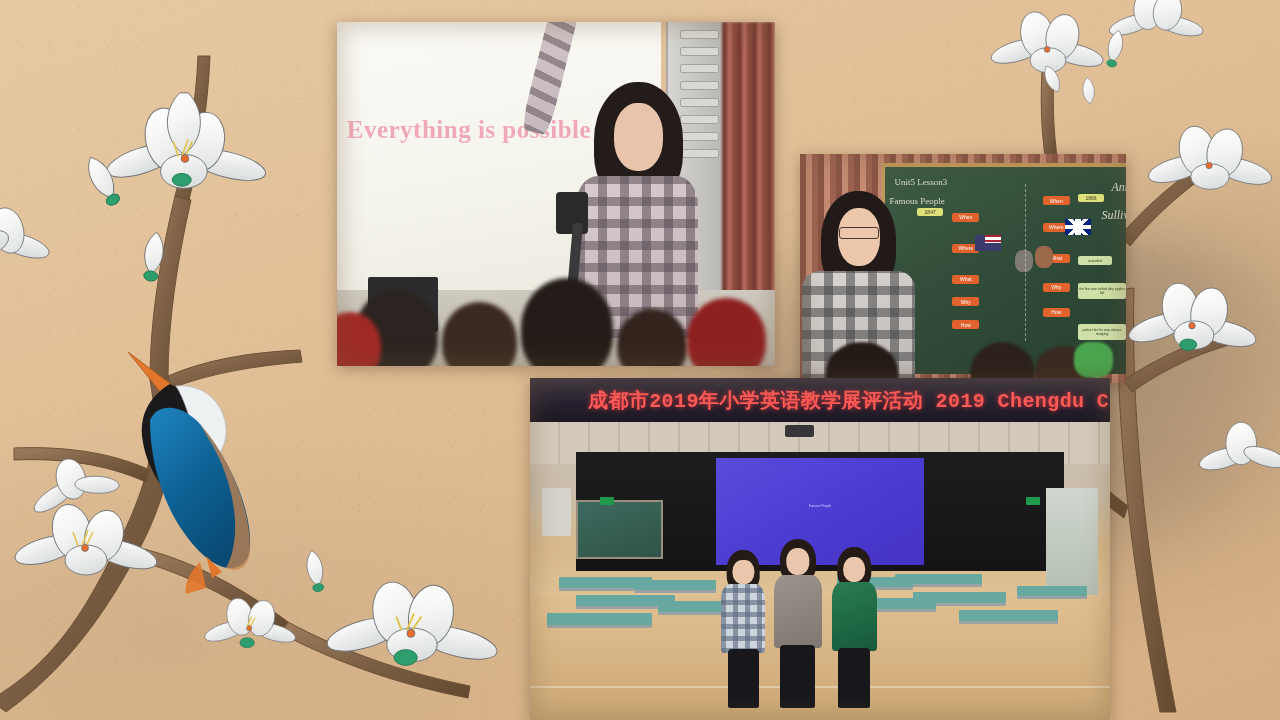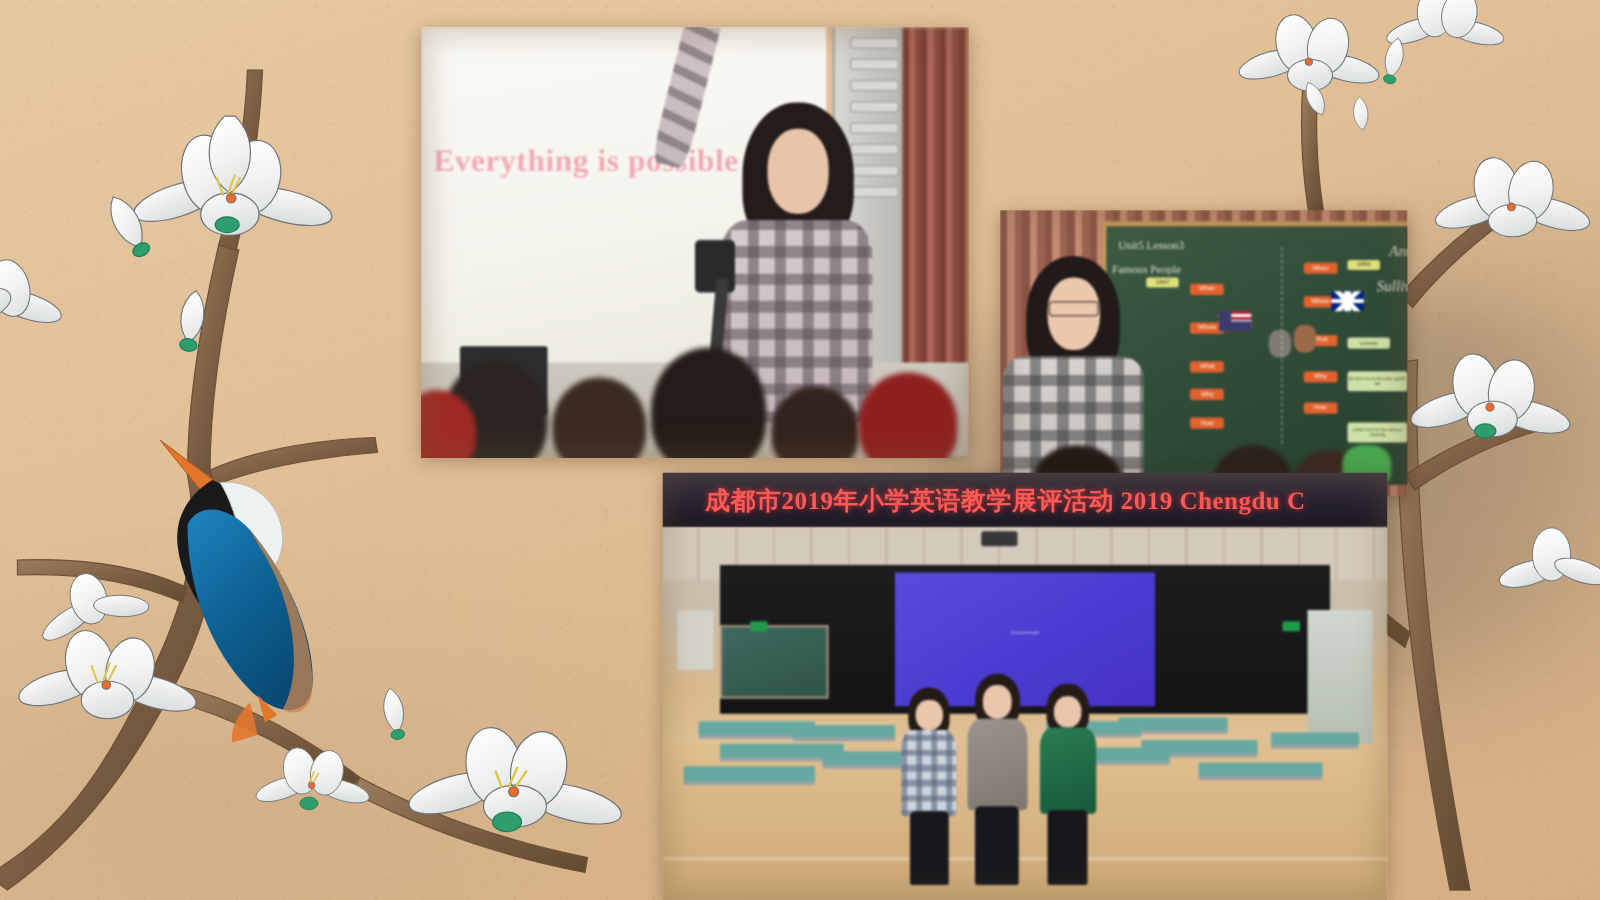--- a/index.html
+++ b/index.html
@@ -85,21 +85,21 @@
   .p1-mic{ position:absolute; left:-6%; top:44%; width:22%; height:16%;
     background:#2a2a2c; border-radius:4px; }
   .p1-stand{ position:absolute; left:2%; top:56%; width:7%; height:44%;
     background:#3a3a3c; border-radius:3px; transform:skewX(-5deg);}
   .p1-laptop{ position:absolute; left:7%; top:74%; width:16%; height:16%;
     background:#2c2c2e; border-radius:2px; }
   .p1-heads{ position:absolute; left:0; bottom:0; width:100%; height:26%; }
   .p1-heads span{ position:absolute; bottom:-14%; border-radius:50% 50% 42% 42%; filter:blur(2.2px); }
 
   
-  #photo-teacher-blackboard{ left:800px; top:168px; width:326px; height:229px;text-decoration:underline; }
+  #photo-teacher-blackboard{ left:800px; top:154px; width:326px; height:229px;text-decoration:underline; }
   .p2-wall{ position:absolute; inset:0;
     background:repeating-linear-gradient(90deg,#8a5545 0 6px,#c48a72 6px 12px,#9c6250 12px 18px); filter:blur(.6px);}
   .p2-board{ position:absolute; left:25%; top:4%; width:78%; height:92%;
     background:linear-gradient(150deg,#3d5b43,#2f4a37 55%,#27402f);
     border-top:4px solid #c09a5a; border-left:3px solid #c09a5a; }
   .p2-chalk{ position:absolute; color:#e8e6d8; font-family:"Liberation Serif", serif;
     font-size:8px; white-space:nowrap; opacity:.92; }
   .p2-card{ position:absolute; border-radius:2px; font-size:5px; color:#fff;
     display:flex; align-items:center; justify-content:center;
     font-family:"Liberation Sans", sans-serif; }
@@ -127,23 +127,23 @@
     background:
       repeating-linear-gradient(90deg, rgba(70,70,72,.55) 0 9px, rgba(0,0,0,0) 9px 22px),
       repeating-linear-gradient(0deg, rgba(70,70,72,.55) 0 9px, rgba(0,0,0,0) 9px 22px),
       linear-gradient(160deg,#dad6d2,#bdb8b4); border-radius:16% 16% 4% 4%; }
 
   
   #photo-classroom-group{ left:530px; top:378px; width:580px; height:342px; }
   .p3-banner{ position:absolute; left:0; top:0; width:100%; height:13%;
     background:linear-gradient(180deg,#3a3440,#272230 55%,#1c1822);
     display:flex; align-items:center; overflow:hidden; }
-  .p3-banner-text{ color:#ff5a57; font-family:Liberation Serif, serif; font-weight:bold;
-    font-size:20px; white-space:nowrap; padding-left:34px;
-    text-shadow:0 0 5px rgba(255,60,60,.75); letter-spacing:.4px; }
+  .p3-banner-text{ color:#ff5a57; font-family:Liberation Mono, monospace; font-weight:bold;
+    font-size:20px; white-space:nowrap; padding-left:22px;
+    text-shadow:0 0 5px rgba(255,60,60,.75); letter-spacing:.4px;margin-left:36px; }
   .p3-room{ position:absolute; left:0; top:13%; width:100%; height:87%;
     background:linear-gradient(180deg,#cfc4b2 0%,#c9bda9 24%,#d8b98b 42%,#e4c79c 68%,#d9b787 100%); }
   .p3-ceiling{ position:absolute; left:0; top:0; width:100%; height:14%;
     background:repeating-linear-gradient(90deg,#d4cabb 0 28px,#c3b8a8 28px 30px); }
   .p3-backwall{ position:absolute; left:8%; top:10%; width:84%; height:40%;
     background:linear-gradient(180deg,#1d1d1f,#141416); }
   .p3-screen{ position:absolute; left:32%; top:12%; width:36%; height:36%;
     background:linear-gradient(150deg,#5b4bdc,#4b3bd0 55%,#4433c4); }
   .p3-screen-text{ position:absolute; left:50%; top:45%; transform:translate(-50%,-50%);
     color:#e4e0ff; font-size:3.2px; white-space:nowrap; opacity:.85; }

